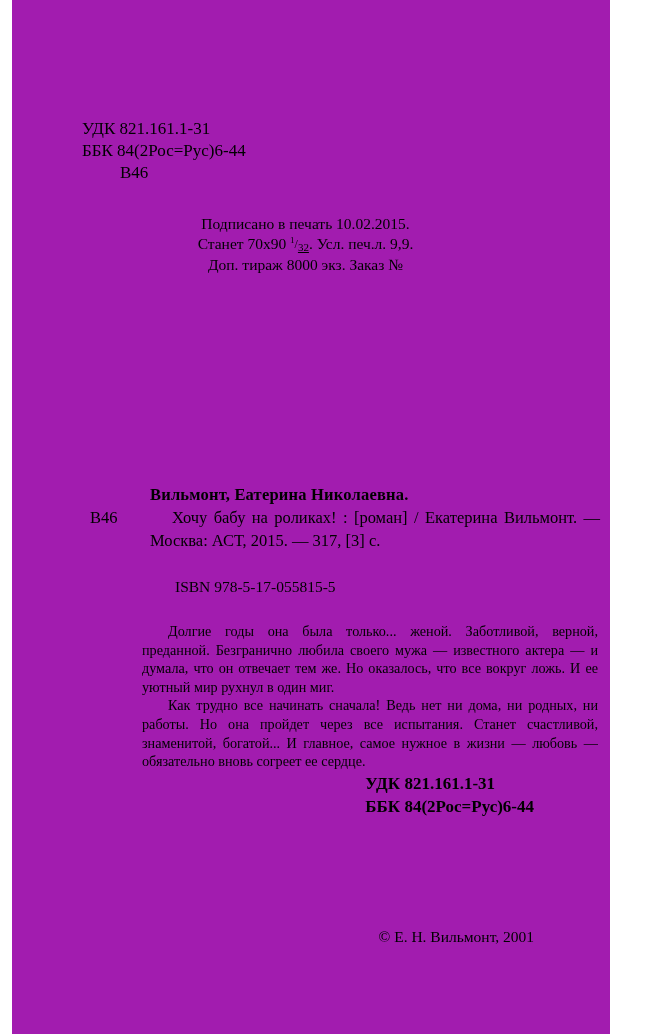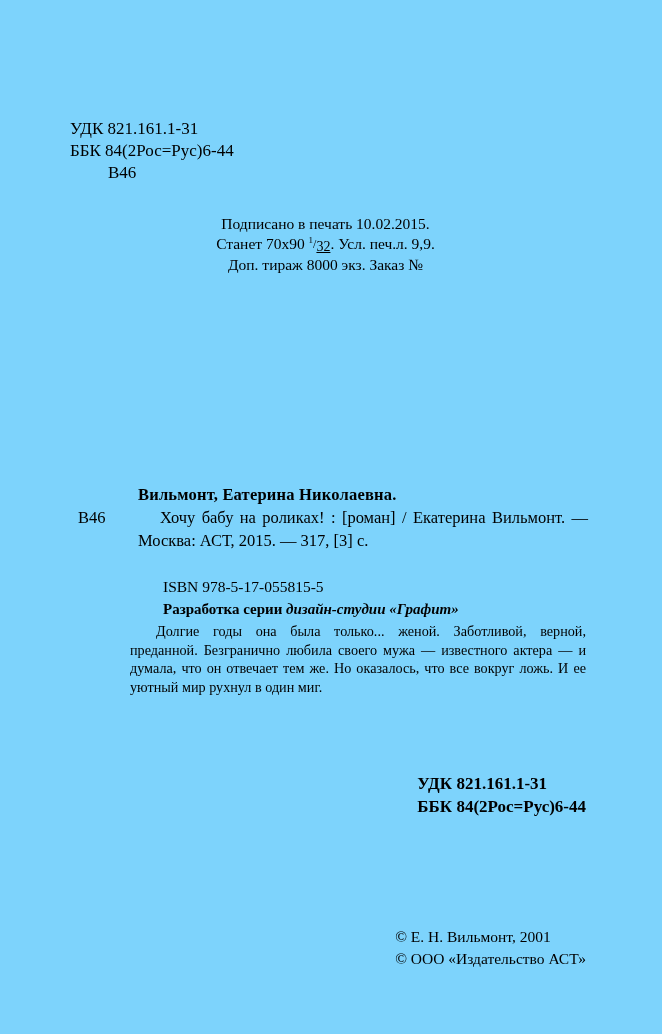--- a/index.html
+++ b/index.html
@@ -2,26 +2,27 @@
 <html><head>
 <meta charset="utf-8">
 <style>
   html, body {
     margin: 0;
     padding: 0;
     background: #ffffff;
   }
   .page {
     position: relative;
-    width: 662px;
+    width: 598px;
     height: 1034px;
-    background: #7dd3fc;
+    background: #a21caf;
     color: #000000;
     font-family: "Liberation Serif", "DejaVu Serif", serif;
     overflow: hidden;
+    margin-left: 12px;
   }
 
   
   .udk-block {
     position: absolute;
     left: 70px;
     top: 118px;
     font-size: 17px;
     line-height: 22px;
     white-space: nowrap;
@@ -46,21 +47,21 @@
     top: -1px;
     font-size: 12px;
     letter-spacing: 0;
   }
   .frac sup {
     font-size: 9px;
     vertical-align: super;
     line-height: 0;
   }
   .frac sub {
-    font-size: 14px;
+    font-size: 11px;
     vertical-align: sub;
     line-height: 0;
     text-decoration: underline;
   }
 
   
   .record {
     position: absolute;
     left: 78px;
     top: 484px;
@@ -169,30 +170,29 @@
   <div class="record">
     <div class="record-author">Вильмонт, Еатерина Николаевна.</div>
     <div class="record-body">
       <span class="shelf-mark">В46</span>
       <div class="record-text">Хочу бабу на роликах! : [роман] /  Екатерина Виль­монт. — Москва: АСТ, 2015. — 317, [3] с.</div>
     </div>
   </div>
 
   <div class="isbn-block">
     <span class="isbn-line">ISBN 978-5-17-055815-5</span>
-    <span class="series-line"><span>Разработка серии </span><i>дизайн-студии «Графит»</i></span>
   </div>
 
   <div class="annotation">
     <p>Долгие годы она была только... женой. Заботливой, верной, преданной. Безгранично любила своего мужа — известного актера — и думала, что он отвечает тем же. Но оказалось, что все вокруг ложь. И ее уютный мир рухнул в один миг.</p>
+    <p>Как трудно все начинать сначала! Ведь нет ни дома, ни родных, ни работы. Но она пройдет через все испытания. Станет счастливой, знаменитой, богатой... И главное, самое нужное в жизни — любовь — обязательно вновь согреет ее сердце.</p>
   </div>
 
   <div class="udk-repeat">
     <span class="line">УДК 821.161.1-31</span>
     <span class="line">ББК 84(2Рос=Рус)6-44</span>
   </div>
 
   <div class="copyright">
     <span class="line">© Е. Н. Вильмонт, 2001</span>
-    <span class="line">© ООО «Издательство АСТ»</span>
   </div>
 
 </div>
 
 </body></html>

